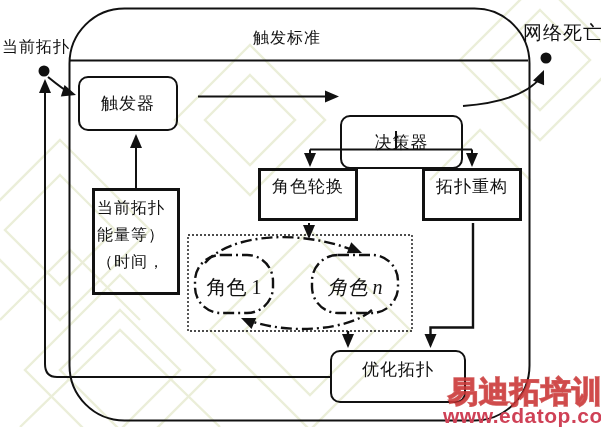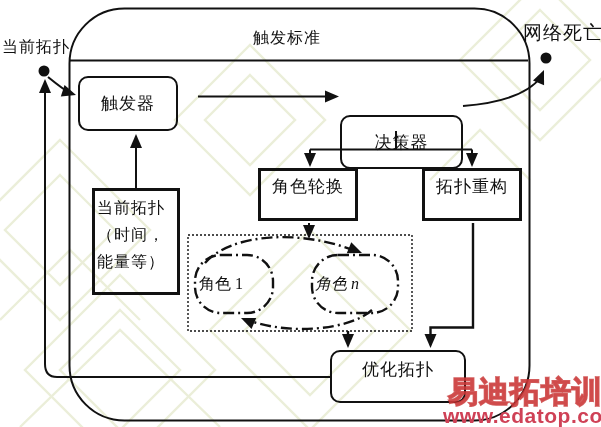--- a/index.html
+++ b/index.html
@@ -15,21 +15,21 @@
     box-sizing:border-box;font-size:17px;letter-spacing:1px;background:transparent;
   }
   .rounded{border:2px solid #111;border-radius:10px;}
   .thick{border:3px solid #111;}
   .top-align{align-items:flex-start;padding-top:4px;}
   .label{position:absolute;z-index:2;font-size:16px;letter-spacing:1px;white-space:nowrap;}
   .criteria-box{
     position:absolute;z-index:2;box-sizing:border-box;border:3px solid #111;
     font-size:16px;line-height:27px;padding:3px 0 0 2px;letter-spacing:1px;
   }
-  .role-label{position:absolute;z-index:2;font-size:16px;}
+  .role-label{position:absolute;z-index:2;font-size:20px;text-align:center;}
   .wm-brand{
     position:absolute;z-index:5;font-family:"Liberation Sans","DejaVu Sans",sans-serif;
     font-weight:bold;font-size:30px;letter-spacing:1px;color:rgba(227,108,108,0.62);
     -webkit-text-stroke:1.4px rgba(198,46,46,0.75);white-space:nowrap;
   }
   .wm-url{
     position:absolute;z-index:5;font-family:"Liberation Sans","DejaVu Sans",sans-serif;
     font-weight:bold;font-size:21px;color:#cf4156;letter-spacing:0.5px;white-space:nowrap;
   }
 </style>
@@ -113,22 +113,22 @@
   <div class="box rounded" style="left:78px;top:76px;width:100px;height:55px;">
     <span>触发器</span>
   </div>
 
   <div class="box rounded" style="left:340px;top:77px;width:123px;height:54px;margin-top:38px;">
     <span>决策器</span>
   </div>
 
   <div class="criteria-box" style="left:92px;top:188px;width:88px;height:107px;">
     <div>当前拓扑</div>
+    <div>能量等）</div>
     <div>（时间，</div>
-    <div>能量等）</div>
   </div>
 
   <div class="box thick top-align" style="left:422px;top:168px;width:100px;height:53px;">
     <span>拓扑重构</span>
   </div>
 
   <div class="box thick top-align" style="left:258px;top:168px;width:100px;height:53px;">
     <span>角色轮换</span>
   </div>
 

